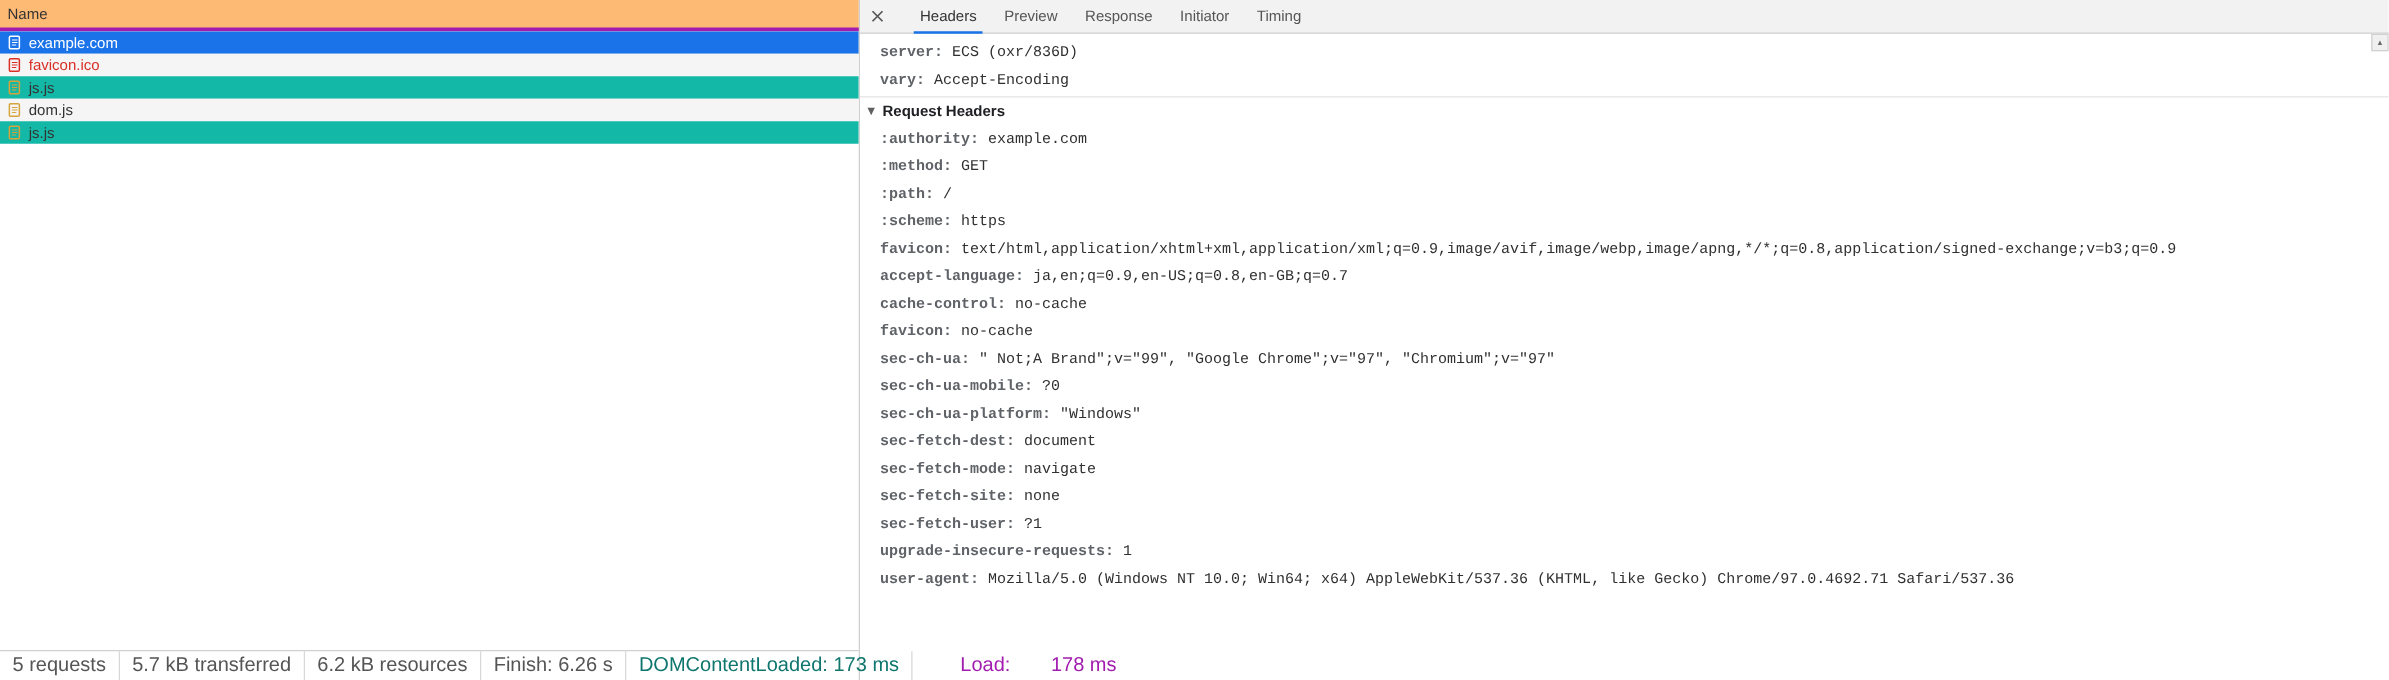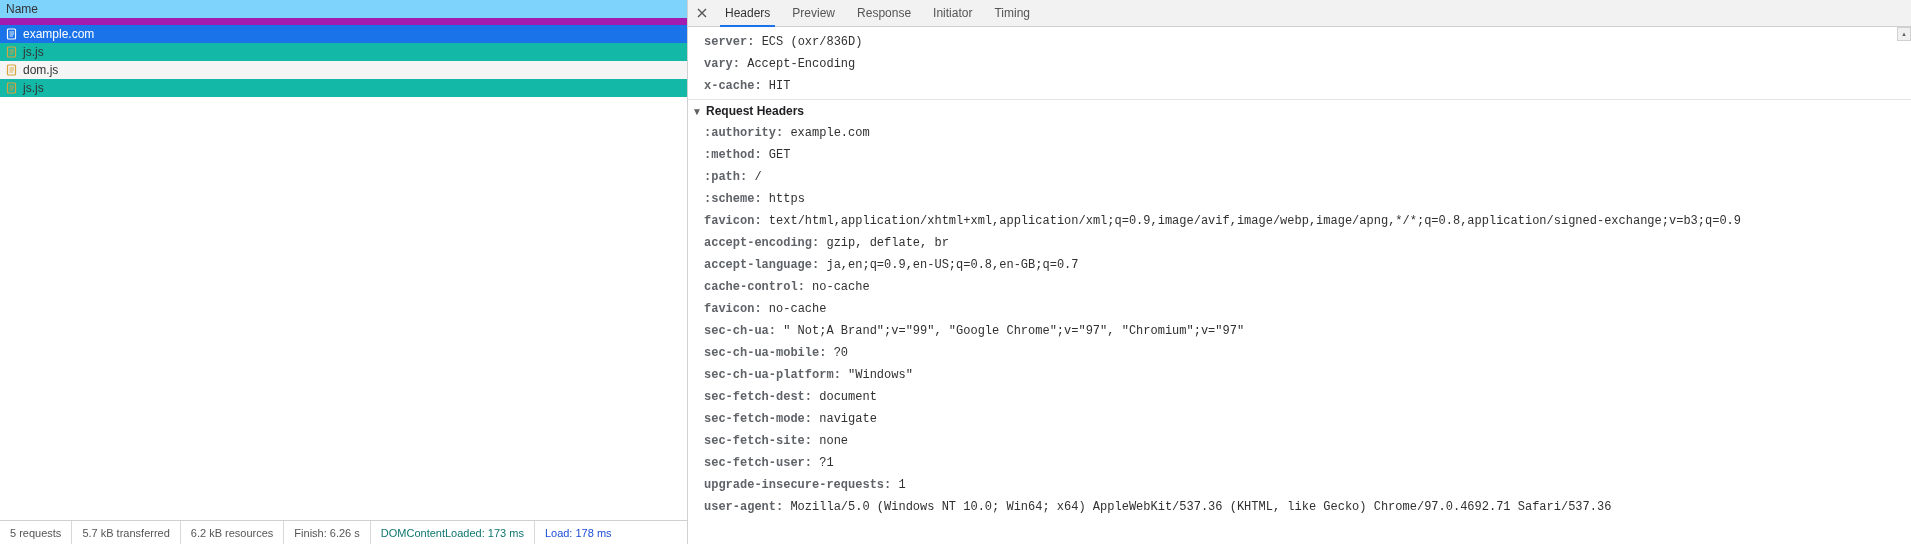--- a/index.html
+++ b/index.html
@@ -17,26 +17,26 @@
   
   .left {
     width: 688px;
     border-right: 1px solid #d0d0d0;
     display: flex;
     flex-direction: column;
     position: relative;
   }
   .col-header {
     height: 25px;
-    border-bottom: 7px solid #a21caf;
+    border-bottom: 3px solid #a21caf;
     display: flex;
     align-items: center;
     padding-left: 6px;
     color: #333;
-    background: #7dd3fc;
+    background: #fdba74;
   }
   .req-list { flex: 1; overflow: auto; }
   .req-row {
     height: 18px;
     display: flex;
     align-items: center;
     padding-left: 6px;
     gap: 5px;
     cursor: default;
   }
@@ -49,49 +49,49 @@
   }
   .ficon svg { display: block; }
   .req-label { font-size: 12px; }
   .req-row .failed { color: #d93025; }
 
   .status-bar {
     height: 24px;
     border-top: 1px solid #d0d0d0;
     display: flex;
     align-items: center;
-    font-size: 11px;
+    font-size: 16px;
     color: #555;
   }
   .status-bar .seg {
     padding: 0 10px;
     border-right: 1px solid #d8d8d8;
     height: 100%;
     display: flex; align-items: center;
     white-space: nowrap;
   }
   .status-bar .seg:last-child { border-right: none; }
   .dcl-val { color: #0f766e; }
-  .load-val { color: #1d4ed8; }
+  .load-val { color: #a21caf; margin-left: 28px; }
 
   
   .right {
     flex: 1;
     display: flex;
     flex-direction: column;
     position: relative;
   }
   .detail-tabs {
     height: 27px;
     display: flex;
     align-items: center;
     border-bottom: 1px solid #d0d0d0;
     background: #f2f2f2;
     padding-left: 4px;
-    gap: 0;
+    gap: 11px;
   }
   .close-btn {
     width: 20px; height: 20px;
     display: flex; align-items: center; justify-content: center;
     color: #555;
     cursor: pointer;
     margin-right: 2px;
   }
   .tab {
     padding: 0 11px;
@@ -153,20 +153,29 @@
     <div class="req-list" id="req-list">
         <div class="req-row selected">
           <span class="ficon">
             <svg width="12" height="12" viewBox="0 0 12 12">
               <rect x="1.5" y="1" width="8" height="10" rx="1" fill="none" stroke="#fff" stroke-width="1.2"></rect>
               <path d="M3.5 4 H8 M3.5 6 H8 M3.5 8 H7" stroke="#fff" stroke-width="0.9"></path>
             </svg>
           </span>
           <span class="req-label">example.com</span>
         </div>
+        <div class="req-row even">
+          <span class="ficon">
+            <svg width="12" height="12" viewBox="0 0 12 12">
+              <rect x="1.5" y="1" width="8" height="10" rx="1" fill="none" stroke="#d93025" stroke-width="1.2"></rect>
+              <path d="M3.5 4 H8 M3.5 6 H8 M3.5 8 H7" stroke="#d93025" stroke-width="0.9"></path>
+            </svg>
+          </span>
+          <span class="req-label failed">favicon.ico</span>
+        </div>
         <div class="req-row odd">
           <span class="ficon">
             <svg width="12" height="12" viewBox="0 0 12 12">
               <rect x="1.5" y="1" width="8" height="10" rx="1" fill="none" stroke="#d8a33a" stroke-width="1.2"></rect>
               <path d="M3.5 4 H8 M3.5 6 H8 M3.5 8 H7" stroke="#d8a33a" stroke-width="0.9"></path>
             </svg>
           </span>
           <span class="req-label">js.js</span>
         </div>
         <div class="req-row even">
@@ -219,33 +228,31 @@
           <div class="tab">Timing</div>
         </div>
     </div>
 
     <div class="scroll-up" style="position:absolute; top:27px; right:0; width:14px; height:14px;">▴</div>
 
     <div class="detail-body">
       <div id="resp-tail">
           <div class="hdr-line"><span class="hn">server</span><span class="hv">ECS (oxr/836D)</span></div>
           <div class="hdr-line"><span class="hn">vary</span><span class="hv">Accept-Encoding</span></div>
-          <div class="hdr-line"><span class="hn">x-cache</span><span class="hv">HIT</span></div>
         </div>
       <div class="section-title section-sep">
         <span class="tri">▼</span>
         <span>Request Headers</span>
       </div>
       <div id="req-headers">
           <div class="hdr-line"><span class="hn">:authority</span><span class="hv">example.com</span></div>
           <div class="hdr-line"><span class="hn">:method</span><span class="hv">GET</span></div>
           <div class="hdr-line"><span class="hn">:path</span><span class="hv">/</span></div>
           <div class="hdr-line"><span class="hn">:scheme</span><span class="hv">https</span></div>
           <div class="hdr-line"><span class="hn">favicon</span><span class="hv">text/html,application/xhtml+xml,application/xml;q=0.9,image/avif,image/webp,image/apng,*/*;q=0.8,application/signed-exchange;v=b3;q=0.9</span></div>
-          <div class="hdr-line"><span class="hn">accept-encoding</span><span class="hv">gzip, deflate, br</span></div>
           <div class="hdr-line"><span class="hn">accept-language</span><span class="hv">ja,en;q=0.9,en-US;q=0.8,en-GB;q=0.7</span></div>
           <div class="hdr-line"><span class="hn">cache-control</span><span class="hv">no-cache</span></div>
           <div class="hdr-line"><span class="hn">favicon</span><span class="hv">no-cache</span></div>
           <div class="hdr-line"><span class="hn">sec-ch-ua</span><span class="hv">" Not;A Brand";v="99", "Google Chrome";v="97", "Chromium";v="97"</span></div>
           <div class="hdr-line"><span class="hn">sec-ch-ua-mobile</span><span class="hv">?0</span></div>
           <div class="hdr-line"><span class="hn">sec-ch-ua-platform</span><span class="hv">"Windows"</span></div>
           <div class="hdr-line"><span class="hn">sec-fetch-dest</span><span class="hv">document</span></div>
           <div class="hdr-line"><span class="hn">sec-fetch-mode</span><span class="hv">navigate</span></div>
           <div class="hdr-line"><span class="hn">sec-fetch-site</span><span class="hv">none</span></div>
           <div class="hdr-line"><span class="hn">sec-fetch-user</span><span class="hv">?1</span></div>

